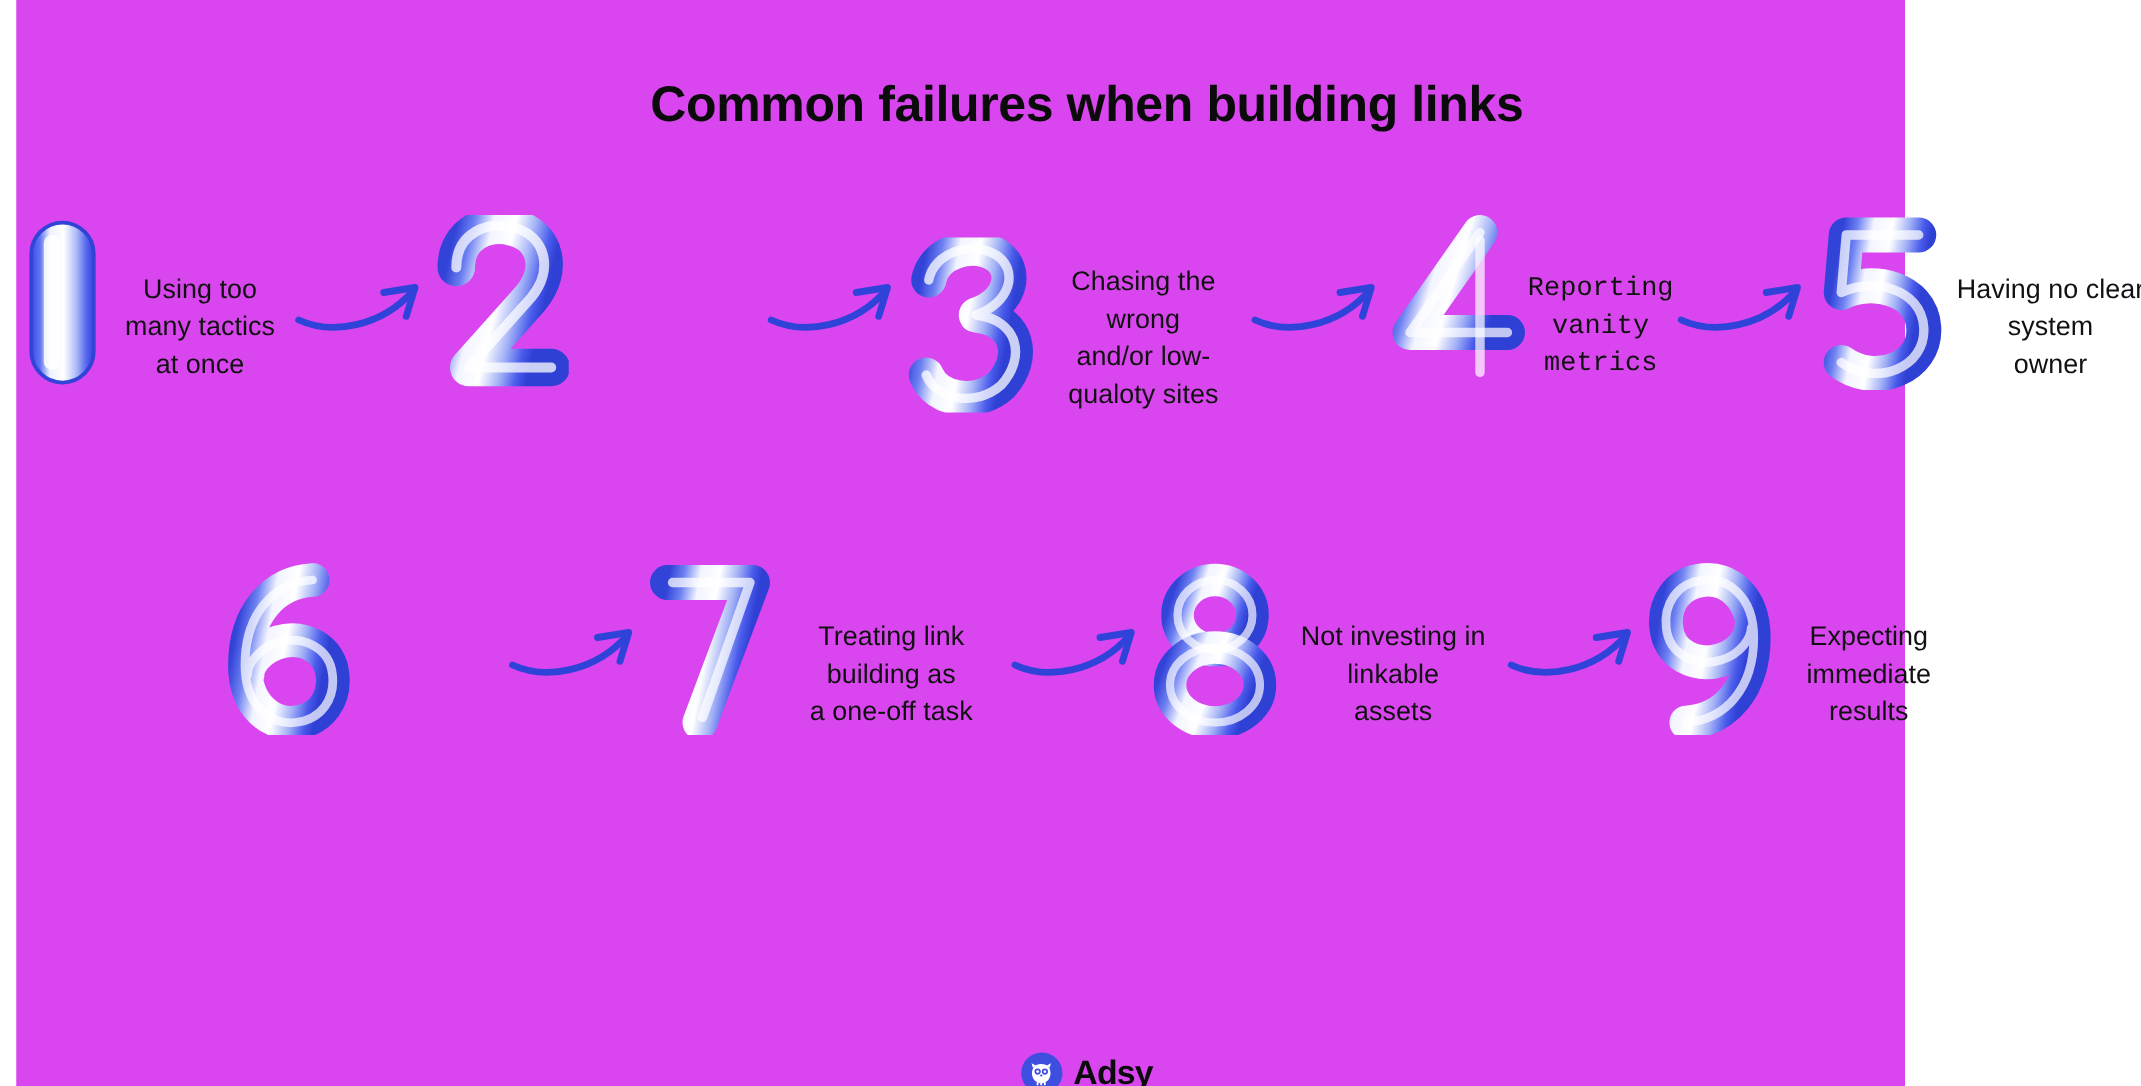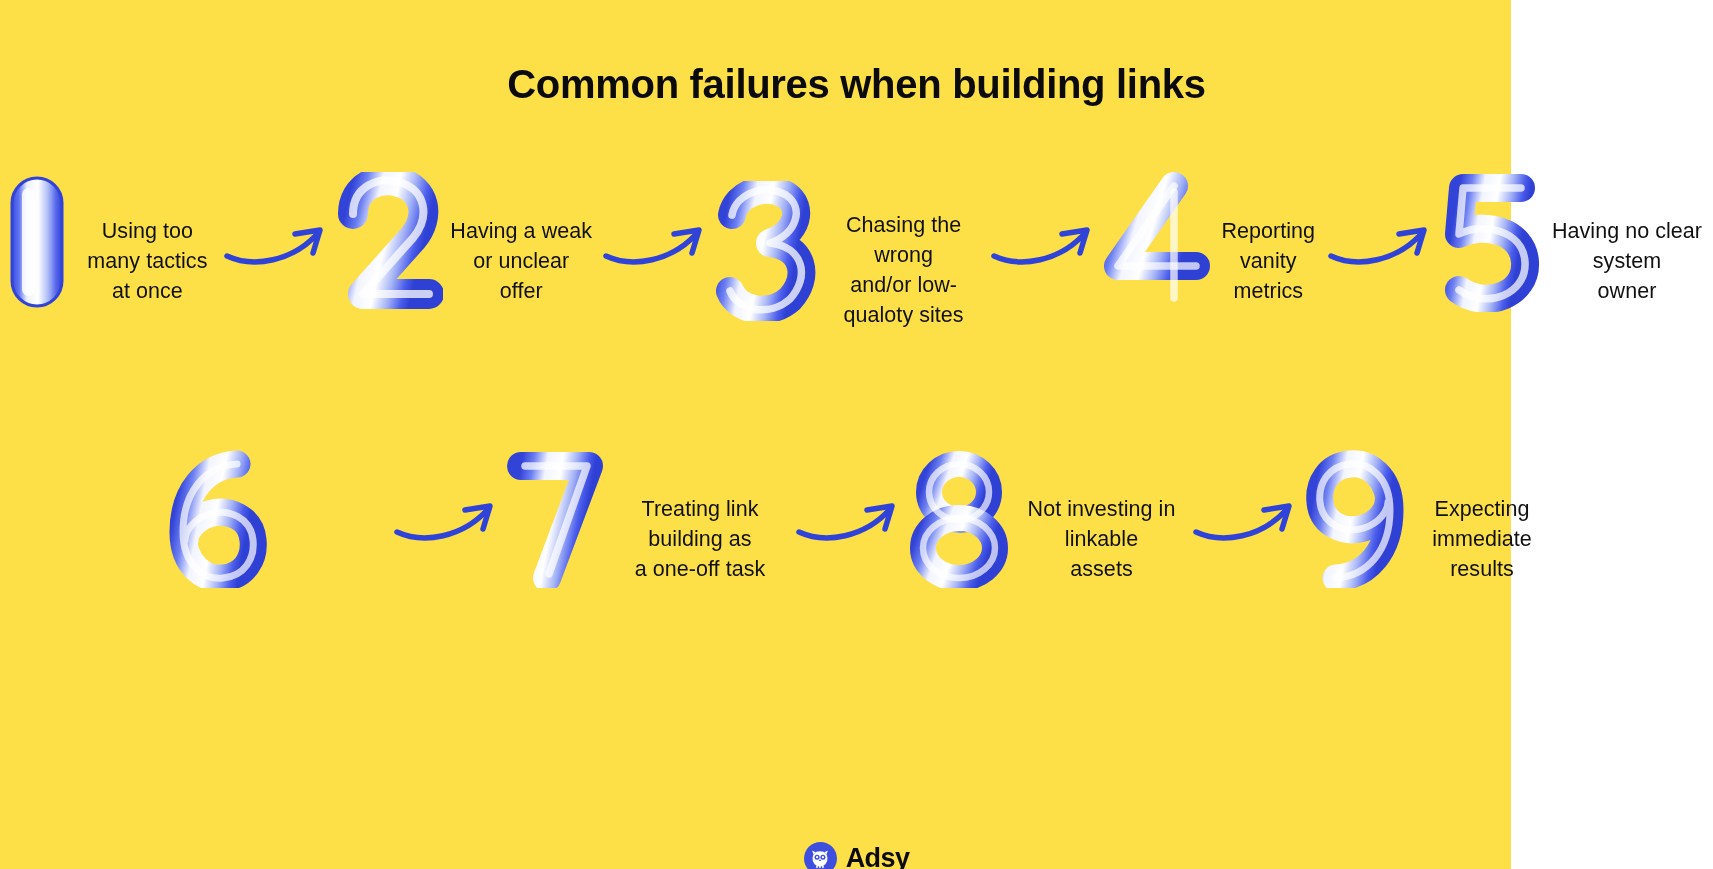--- a/index.html
+++ b/index.html
@@ -13,21 +13,22 @@
     font-family: "Liberation Sans", sans-serif;
     color: #111111;
     overflow: hidden;
     position: relative;
   }
 
   .page {
     width: 1511px;
     height: 869px;
     position: relative;
-    background: #fde047;
+    background: #d946ef;
+    margin-left: 13px;
   }
 
   .title {
     position: absolute;
     top: 62px;
     left: 0;
     width: 1713px;
     text-align: center;
     font-size: 40px;
     font-weight: bold;
@@ -48,22 +49,22 @@
   .row-two { top: 448px; }
 
   .cell {
     position: relative;
     display: flex;
     flex-direction: row;
     align-items: center;
   }
   .cell-w-1 { width: 240px; }
   .cell-w-2 { width: 290px; }
-  .cell-w-3 { width: 300px; }
-  .cell-w-4 { width: 245px; }
+  .cell-w-3 { width: 300px; align-items: flex-end; }
+  .cell-w-4 { width: 245px; font-family: Liberation Mono, monospace; }
   .cell-w-5 { width: 300px; }
 
   .cell-w-6 { width: 230px; }
   .cell-w-7 { width: 290px; }
   .cell-w-8 { width: 285px; }
   .cell-w-9 { width: 250px; justify-content: space-between; }
 
   .digit-slot {
     height: 140px;
     display: flex;
@@ -175,22 +176,20 @@
               <stop offset="55%" stop-color="#ffffff"></stop>
               <stop offset="74%" stop-color="#a3b2f6"></stop>
               <stop offset="90%" stop-color="#4a5ceb"></stop>
               <stop offset="100%" stop-color="#2f40d4"></stop>
             </linearGradient>
           </defs>
           <path d="M20 42 C20 14, 46 4, 66 10 C92 17, 98 44, 80 66 L30 122 L96 122" fill="none" stroke="url(#g2)" stroke-width="30" stroke-linecap="round" stroke-linejoin="round"></path>
           <path d="M20 42 C20 14, 46 4, 66 10 C92 17, 98 44, 80 66 L30 122 L96 122" fill="none" stroke="#ffffff" stroke-width="8" stroke-linecap="round" stroke-linejoin="round" opacity="0.75"></path>
         </svg>
       </div>
-      <div class="caption">Having a weak or unclear
-offer</div>
     </div>
 
     <div class="arrow">
       <svg width="108" height="48" viewBox="0 0 108 48">
         <path d="M4 38 C 30 50, 70 44, 96 14" fill="none" stroke="#2f43d8" stroke-width="5.5" stroke-linecap="round"></path>
         <path d="M72 16 L97 12 L90 35" fill="none" stroke="#2f43d8" stroke-width="5.5" stroke-linecap="round" stroke-linejoin="round"></path>
       </svg>
     </div>
 
     <div class="cell cell-w-3">

